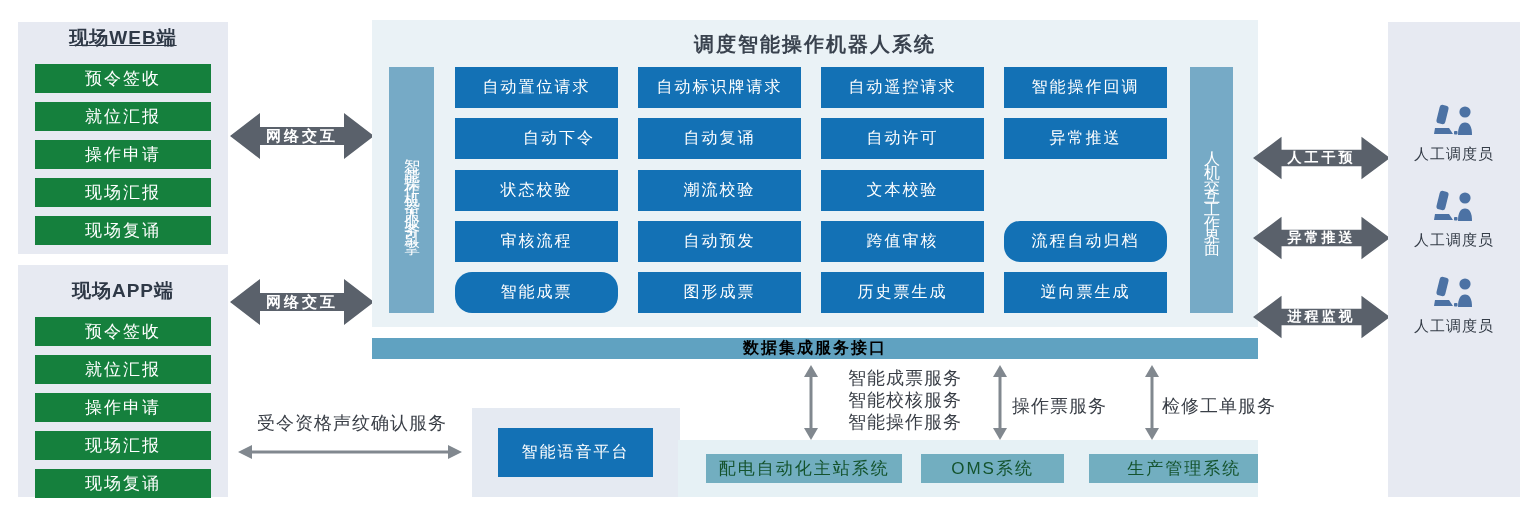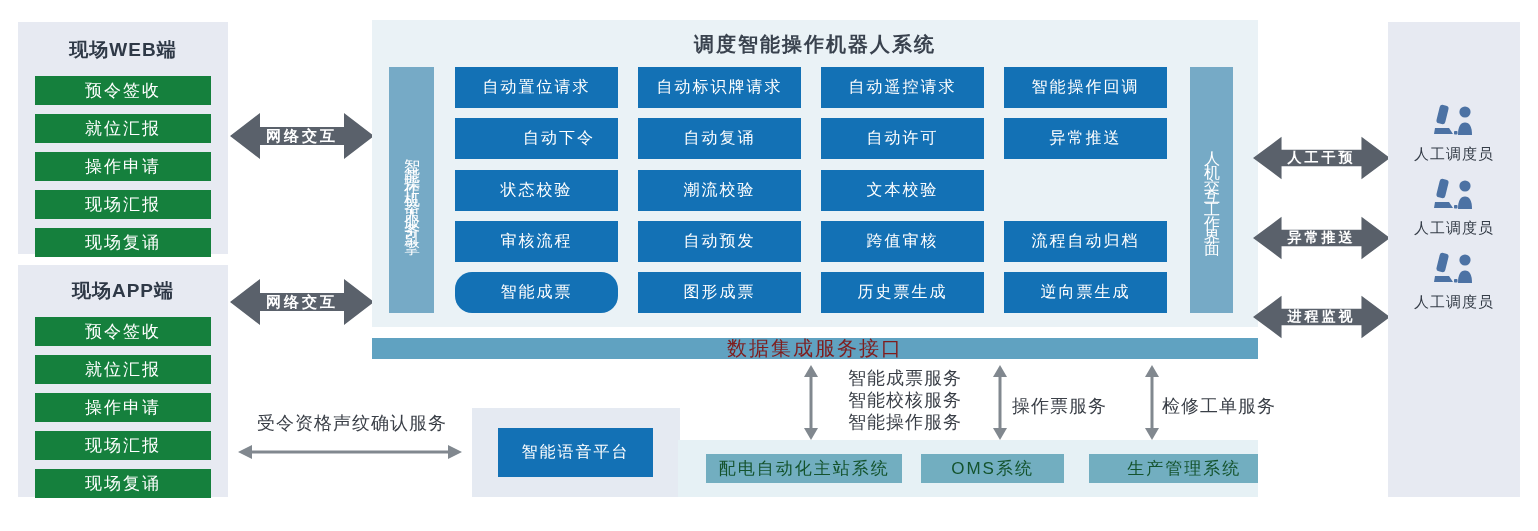--- a/index.html
+++ b/index.html
@@ -21,33 +21,33 @@
   .vbar{background:#76aac6;color:#ffffff;display:flex;align-items:center;justify-content:center;
         writing-mode:vertical-rl;text-orientation:upright;font-size:16px;font-weight:500;}
   .vbar-engine{letter-spacing:8px;}
   .vbar-hmi{letter-spacing:13px;}
   .robot-grid{display:grid;grid-template-columns:repeat(4,163px);grid-template-rows:repeat(5,41px);
               column-gap:20px;row-gap:10.25px;}
   .blue-btn{background:#1371b5;color:#ffffff;display:flex;align-items:center;justify-content:center;
             font-size:16px;letter-spacing:2px;}
 
   
-  .bus-bar{background:#60a2c1;color:#7f1d1d;display:flex;align-items:center;justify-content:center;
-           font-size:20px;letter-spacing:2px;}
+  .bus-bar{background:#60a2c1;color:#000000;display:flex;align-items:center;justify-content:center;
+           font-size:16px;letter-spacing:2px;font-weight:bold;}
 
   
   .fat-arrow{display:flex;align-items:center;justify-content:center;}
   .fat-arrow svg{position:absolute;left:0;top:0;width:100%;height:100%;}
   .fat-arrow .lbl{position:relative;color:#ffffff;font-size:15px;font-weight:600;letter-spacing:3px;}
   .right-links{display:flex;flex-direction:column;justify-content:space-between;}
   .right-links .fat-arrow{position:relative;width:137px;height:46px;}
   .right-links .lbl{font-size:14px;}
 
   
-  .dispatch-panel{display:flex;flex-direction:column;align-items:center;gap:14px;
+  .dispatch-panel{display:flex;flex-direction:column;align-items:center;gap:26px;
                   padding-top:82px;box-sizing:border-box;}
   .dispatch-item{display:flex;flex-direction:column;align-items:center;gap:5px;}
   .dispatch-item .dlabel{font-size:15px;color:#333b46;letter-spacing:1px;}
 
   
   .txt{color:#3a3f47;font-size:18px;letter-spacing:1px;white-space:nowrap;}
   .svc-lines{display:flex;flex-direction:column;line-height:22px;}
 
   
   .bottom-panel{background:#e6f1f5;display:flex;align-items:center;padding-left:28px;box-sizing:border-box;}
@@ -58,21 +58,21 @@
   .ext-btn:nth-of-type(3){width:150px;margin-left:25px;padding-left:22px;}
 
   .voice-panel{background:#e5eaf2;}
 </style>
 </head>
 <body>
 
 <div id="stage">
 
   <div class="abs panel-lav" style="left:18px;top:22px;width:210px;height:232px;">
-    <div class="panel-title" style="margin-top:15px;">现场WEB端</div>
+    <div class="panel-title" style="margin-top:3px;text-decoration:underline;">现场WEB端</div>
     <div class="side-list">
 
         <div class="slate-btn">预令签收</div>
 
         <div class="slate-btn">就位汇报</div>
 
         <div class="slate-btn">操作申请</div>
 
         <div class="slate-btn">现场汇报</div>
 
@@ -120,21 +120,21 @@
         <div class="blue-btn" style="grid-area: 2 / 1; padding-left: 45px;">自动下令</div>
         <div class="blue-btn" style="grid-area: 2 / 2;">自动复诵</div>
         <div class="blue-btn" style="grid-area: 2 / 3;">自动许可</div>
         <div class="blue-btn" style="grid-area: 2 / 4;">异常推送</div>
         <div class="blue-btn" style="grid-area: 3 / 1;">状态校验</div>
         <div class="blue-btn" style="grid-area: 3 / 2;">潮流校验</div>
         <div class="blue-btn" style="grid-area: 3 / 3;">文本校验</div>
         <div class="blue-btn" style="grid-area: 4 / 1;">审核流程</div>
         <div class="blue-btn" style="grid-area: 4 / 2;">自动预发</div>
         <div class="blue-btn" style="grid-area: 4 / 3;">跨值审核</div>
-        <div class="blue-btn" style="grid-area: 4 / 4;">流程自动归档</div>
+        <div class="blue-btn" style="grid-area: 4 / 4; border-radius: 16px;">流程自动归档</div>
         <div class="blue-btn" style="grid-area: 5 / 1; border-radius: 17px;">智能成票</div>
         <div class="blue-btn" style="grid-area: 5 / 2;">图形成票</div>
         <div class="blue-btn" style="grid-area: 5 / 3;">历史票生成</div>
         <div class="blue-btn" style="grid-area: 5 / 4;">逆向票生成</div>
       </div>
     <div class="abs vbar vbar-hmi" style="left:818px;top:47px;width:43px;height:246px;">人机交互工作界面</div>
   </div>
 
   <div class="abs bus-bar" style="left:372px;top:338px;width:886px;height:21px;">数据集成服务接口</div>
 

